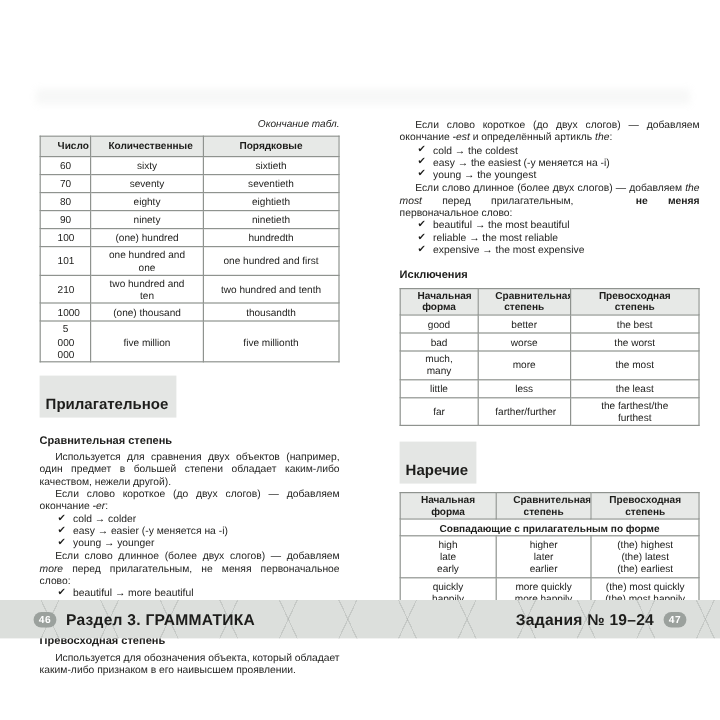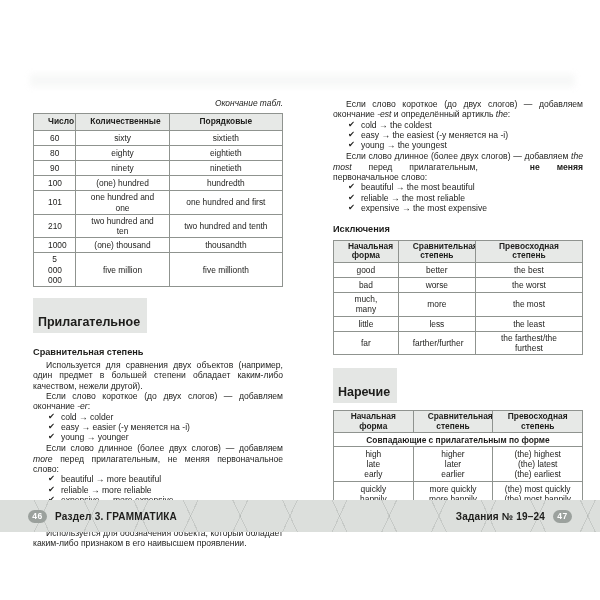--- a/index.html
+++ b/index.html
@@ -78,21 +78,21 @@
       var(--footer-band-bg, #dcdfdc);
   }
   .footer-left, .footer-right { display:flex; align-items:center; gap:8px; }
   .badge {
     background: var(--badge-bg, #9ba19d);
     color: var(--badge-text, #ffffff);
     min-width:19px; height:13px; border-radius:7px;
     display:inline-flex; align-items:center; justify-content:center;
     font-size:8.5px; font-weight:bold; letter-spacing:.5px;
   }
-  .footer-label { font-weight:bold; font-size:10px; letter-spacing:.2px; }
+  .footer-label { font-weight:bold; font-size:13px; letter-spacing:.2px; }
 </style>
 </head>
 <body>
 
 <div class="spread">
 
   <div class="bleed"></div>
 
   <div class="page page-left">
 
@@ -109,20 +109,25 @@
           <th>Число</th>
           <th>Количественные</th>
           <th>Порядковые</th>
         </tr>
       </thead>
       <tbody>
           <tr>
             <td>60</td>
             <td>sixty</td>
             <td>sixtieth</td>
+          </tr>
+          <tr>
+            <td>70</td>
+            <td>seventy</td>
+            <td>seventieth</td>
           </tr>
           <tr>
             <td>80</td>
             <td>eighty</td>
             <td>eightieth</td>
           </tr>
           <tr>
             <td>90</td>
             <td>ninety</td>
             <td>ninetieth</td>

